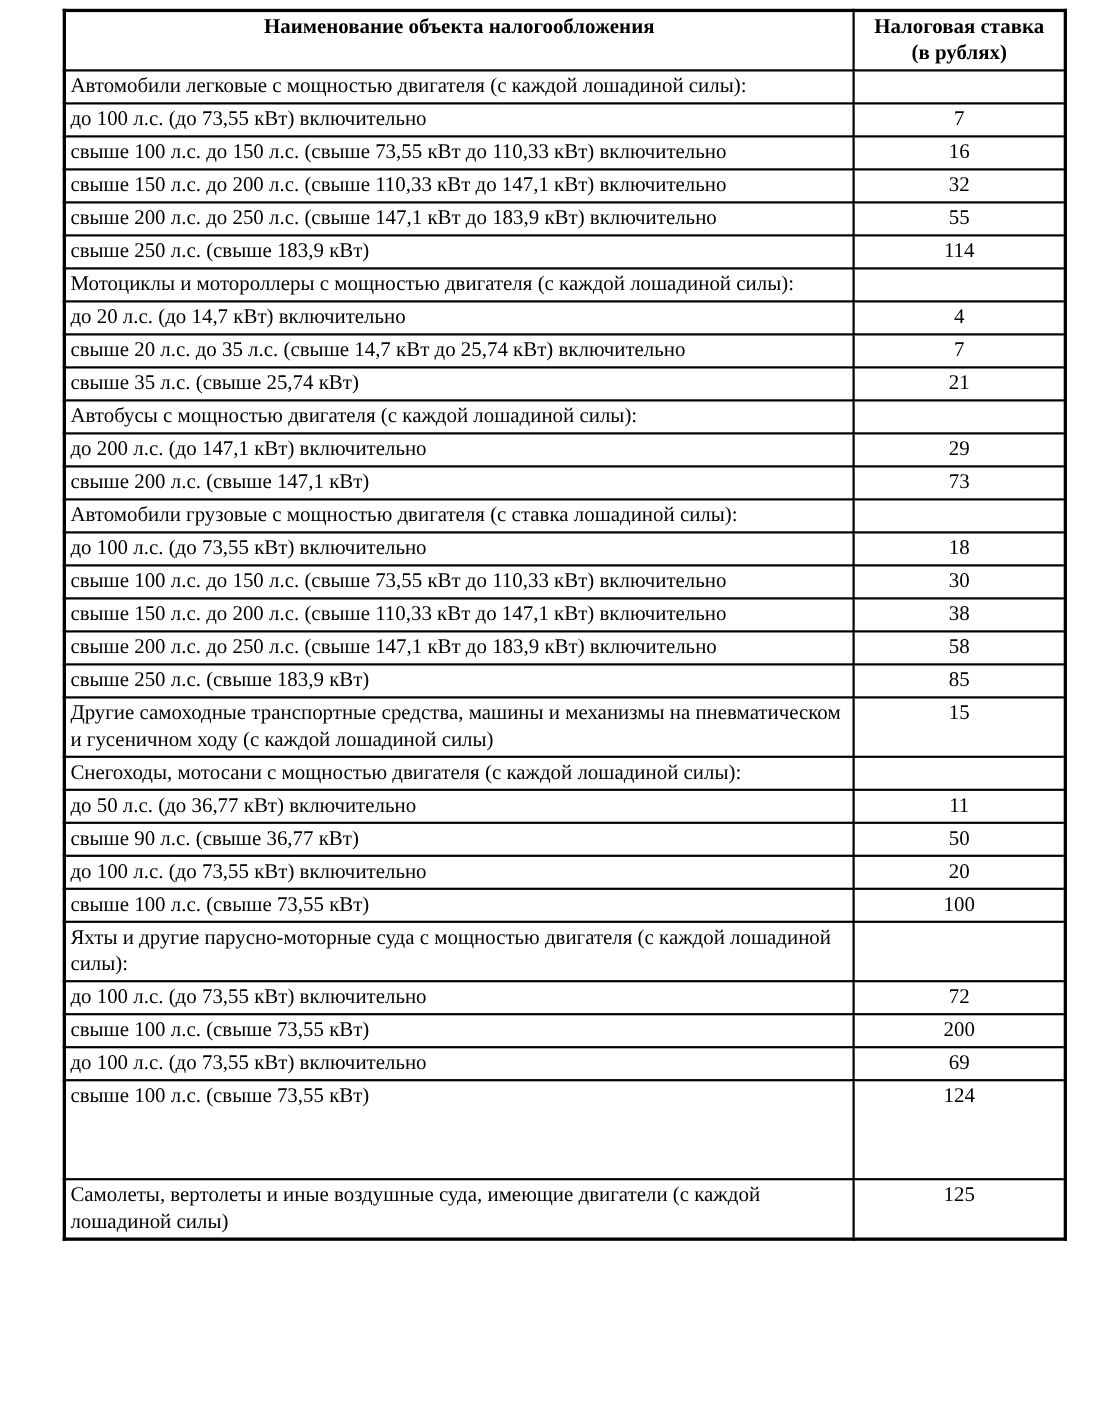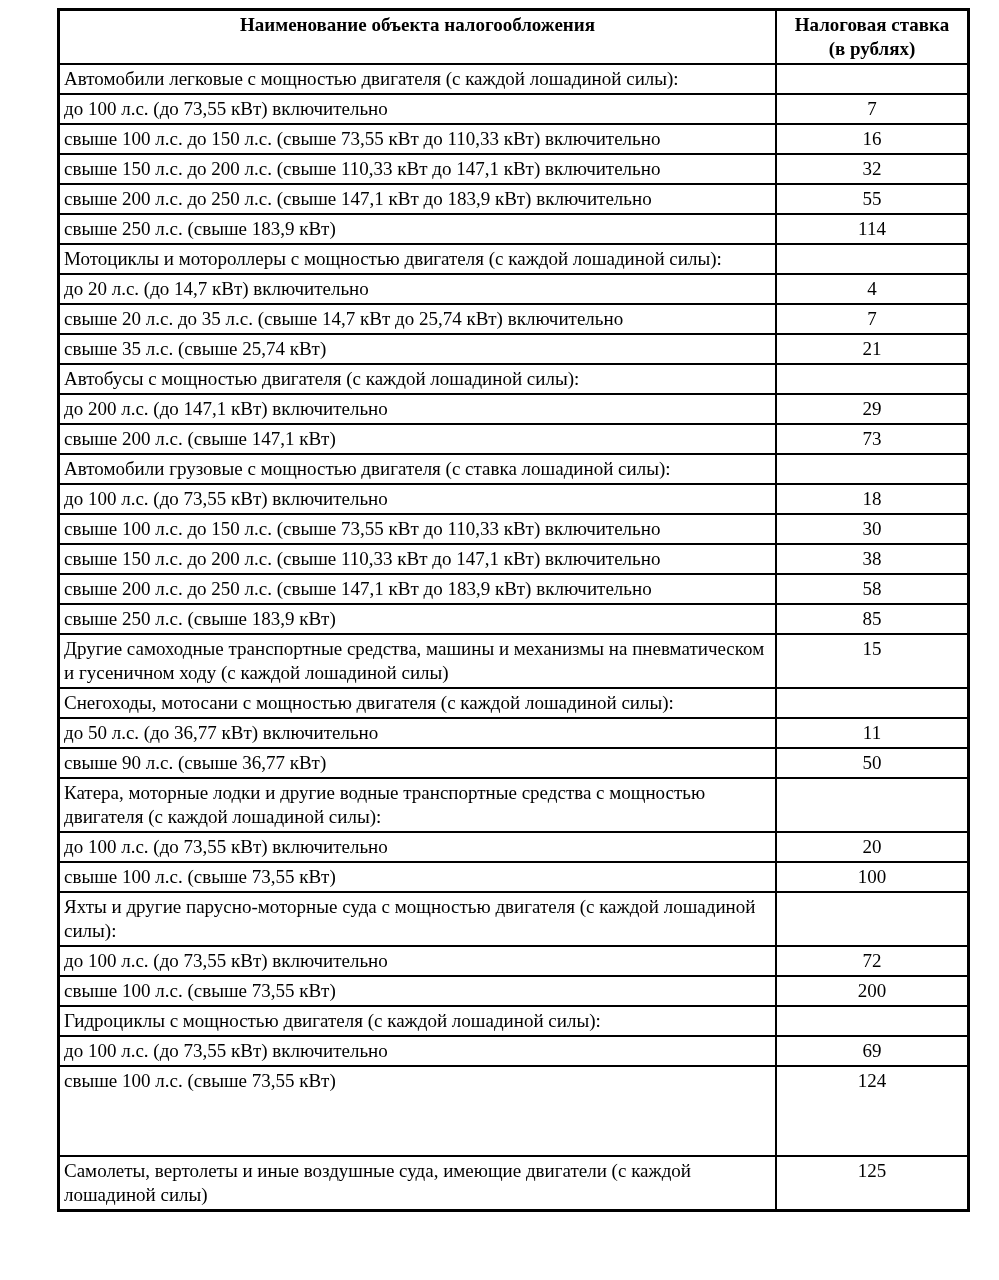--- a/index.html
+++ b/index.html
@@ -163,46 +163,38 @@
         </tr>
         <tr>
           <td class="label-cell">до 50 л.с. (до 36,77 кВт) включительно</td>
           <td class="rate-cell">11</td>
         </tr>
         <tr>
           <td class="label-cell">свыше 90 л.с. (свыше 36,77 кВт)</td>
           <td class="rate-cell">50</td>
         </tr>
         <tr>
-          <td class="label-cell">Катера, моторные лодки и другие водные транспортные средства с мощностью двигателя (с каждой лошадиной силы):</td>
-          <td class="rate-cell"></td>
-        </tr>
-        <tr>
           <td class="label-cell">до 100 л.с. (до 73,55 кВт) включительно</td>
           <td class="rate-cell">20</td>
         </tr>
         <tr>
           <td class="label-cell">свыше 100 л.с. (свыше 73,55 кВт)</td>
           <td class="rate-cell">100</td>
         </tr>
         <tr>
           <td class="label-cell">Яхты и другие парусно-моторные суда с мощностью двигателя (с каждой лошадиной силы):</td>
           <td class="rate-cell"></td>
         </tr>
         <tr>
           <td class="label-cell">до 100 л.с. (до 73,55 кВт) включительно</td>
           <td class="rate-cell">72</td>
         </tr>
         <tr>
           <td class="label-cell">свыше 100 л.с. (свыше 73,55 кВт)</td>
           <td class="rate-cell">200</td>
-        </tr>
-        <tr>
-          <td class="label-cell">Гидроциклы с мощностью двигателя (с каждой лошадиной силы):</td>
-          <td class="rate-cell"></td>
         </tr>
         <tr>
           <td class="label-cell">до 100 л.с. (до 73,55 кВт) включительно</td>
           <td class="rate-cell">69</td>
         </tr>
         <tr class="spacer">
           <td class="label-cell">свыше 100 л.с. (свыше 73,55 кВт)</td>
           <td class="rate-cell">124</td>
         </tr>
         <tr>

